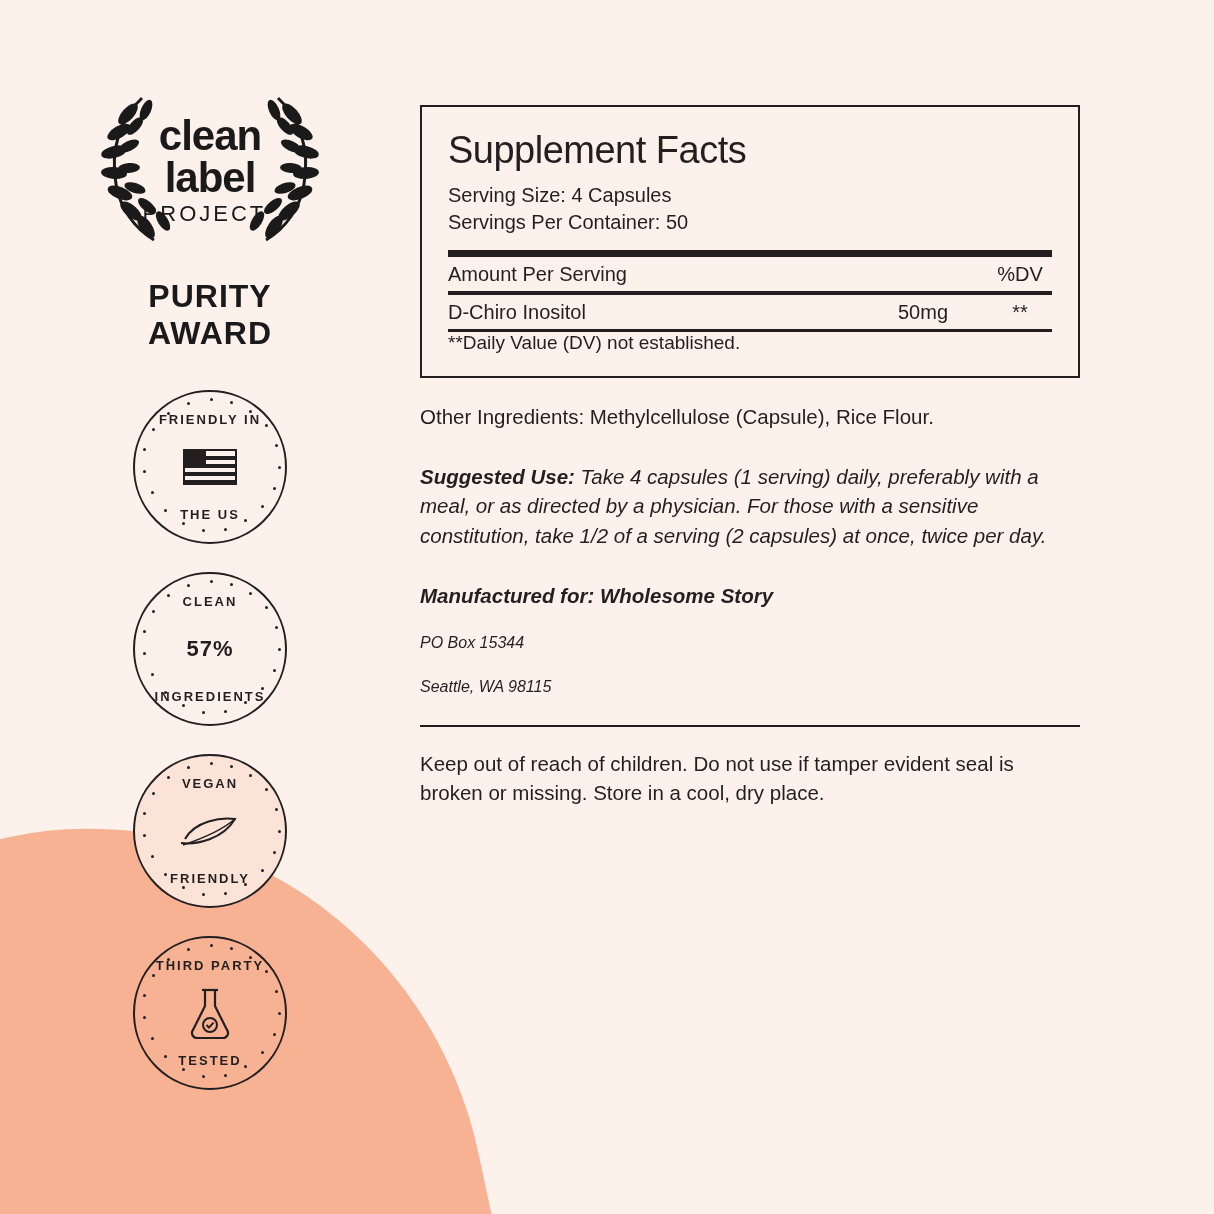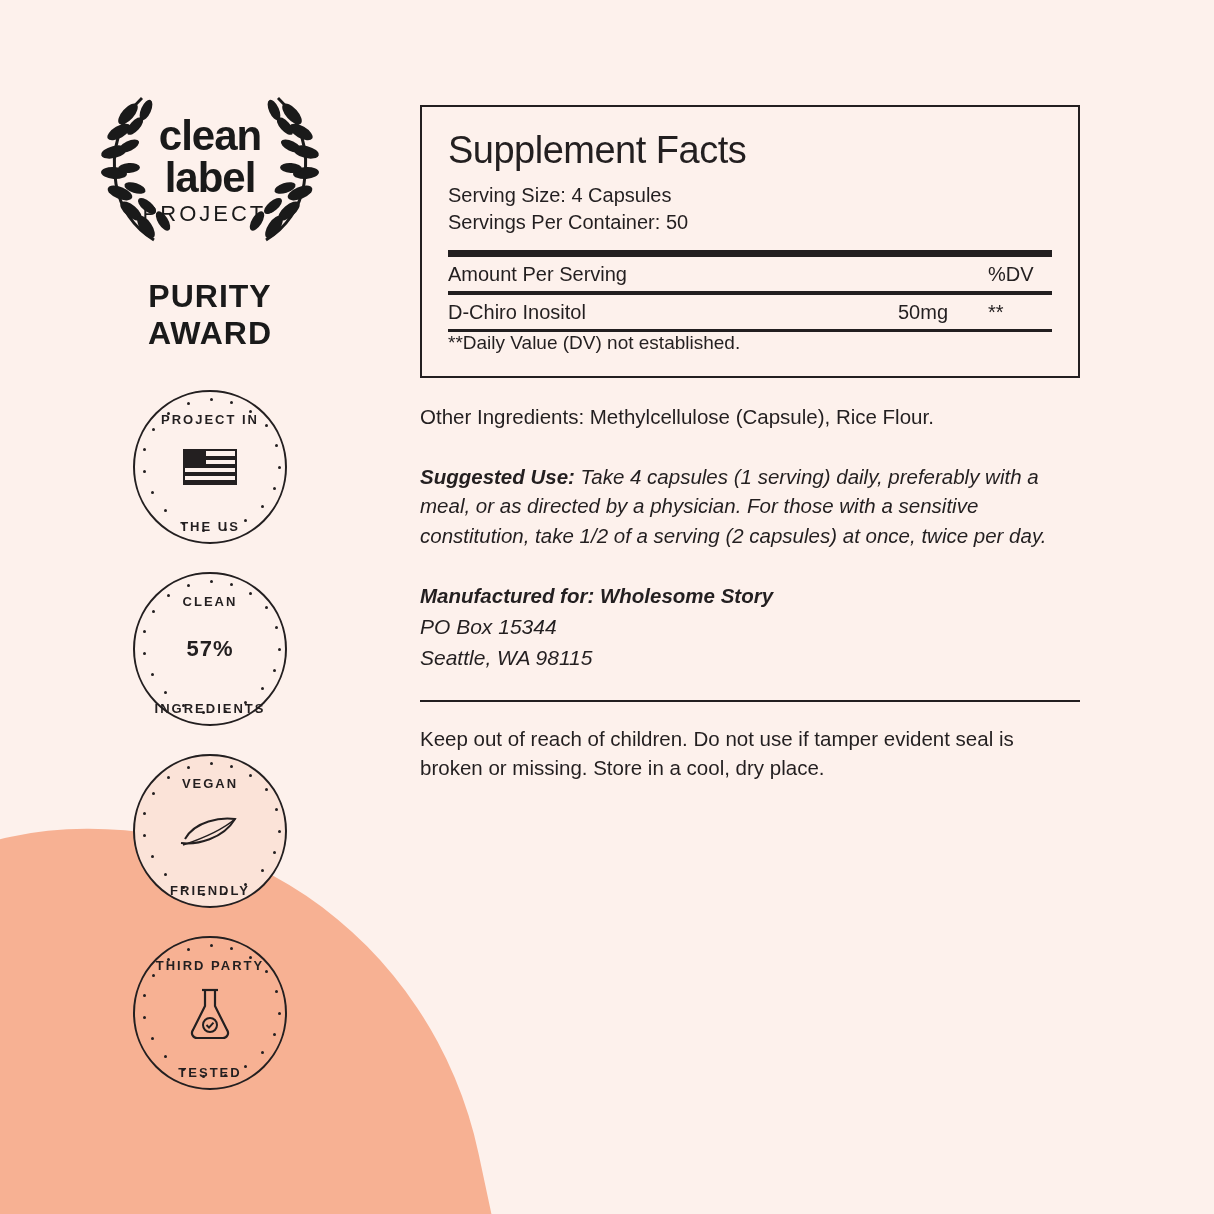--- a/index.html
+++ b/index.html
@@ -106,21 +106,21 @@
   .seal.vegan { background: #fbe3d8; }
   .seal-top, .seal-bottom {
     position: absolute;
     left: 0; right: 0;
     text-align: center;
     font-size: 13px;
     font-weight: 700;
     letter-spacing: 2px;
   }
   .seal-top { top: 20px; }
-  .seal-bottom { bottom: 8px; }
+  .seal-bottom { bottom: 20px; }
   .seal-mid {
     font-size: 22px;
     font-weight: 700;
     letter-spacing: 1px;
   }
   .seal-icon svg { display: block; }
   .dots { position: absolute; inset: 0; }
   .dots i {
     position: absolute;
     width: 3px; height: 3px;
@@ -158,29 +158,29 @@
   table.facts {
     width: 100%;
     border-collapse: collapse;
     font-size: 20px;
   }
   table.facts td {
     padding: 6px 0 5px 0;
     vertical-align: baseline;
   }
   table.facts .amt { text-align: right; padding-right: 40px; white-space: nowrap; }
-  table.facts .dv  { text-align: left; width: 64px; white-space: nowrap; }
+  table.facts .dv  { text-align: center; width: 64px; white-space: nowrap; }
   .footnote {
     font-size: 19px;
   }
 
   .body-block { margin-top: 24px; font-size: 20.5px; line-height: 1.45; }
   .body-block.p { margin-top: 30px; font-style: italic; }
   .body-block b { font-weight: 700; }
-  .addr-line { font-size: 21px; line-height: 1.5; }
+  .addr-line { font-size: 16px; line-height: 1.5; margin-top: 20px; }
   .divider {
     border-top: 2px solid #231f20;
     margin: 26px 0 22px 0;
   }
 </style>
 </head>
 <body>
 
 <div class="corner-blob"></div>
 
@@ -259,21 +259,21 @@
             <i style="left:67px;top:137px"></i>
             <i style="left:47px;top:130px"></i>
           <i style="left:29px;top:117px"></i>
             <i style="left:16px;top:99px"></i>
             <i style="left:8px;top:78px"></i>
           <i style="left:8px;top:56px"></i>
             <i style="left:17px;top:36px"></i>
             <i style="left:32px;top:20px"></i>
           <i style="left:52px;top:10px"></i>
         </div>
-        <div class="seal-top">PROJECT IN</div>
+        <div class="seal-top">FRIENDLY IN</div>
         <span class="seal-icon">
           <svg width="54" height="36" viewBox="0 0 54 36">
             <rect x="1" y="1" width="52" height="34" fill="none" stroke="#231f20" stroke-width="2"></rect>
             <rect x="1" y="7" width="52" height="4" fill="#231f20"></rect>
             <rect x="1" y="15" width="52" height="4" fill="#231f20"></rect>
             <rect x="1" y="23" width="52" height="4" fill="#231f20"></rect>
             <rect x="1" y="31" width="52" height="4" fill="#231f20"></rect>
             <rect x="1" y="1" width="22" height="16" fill="#231f20"></rect>
           </svg>
         </span>

